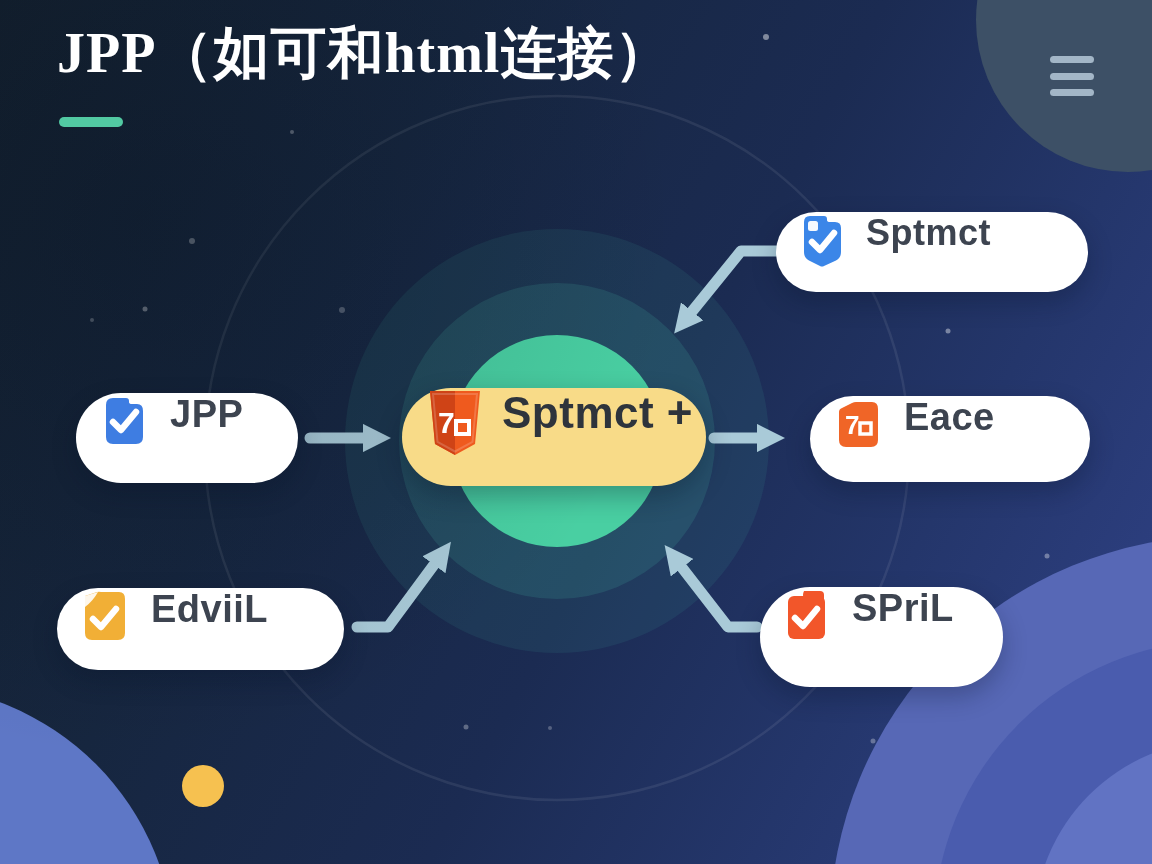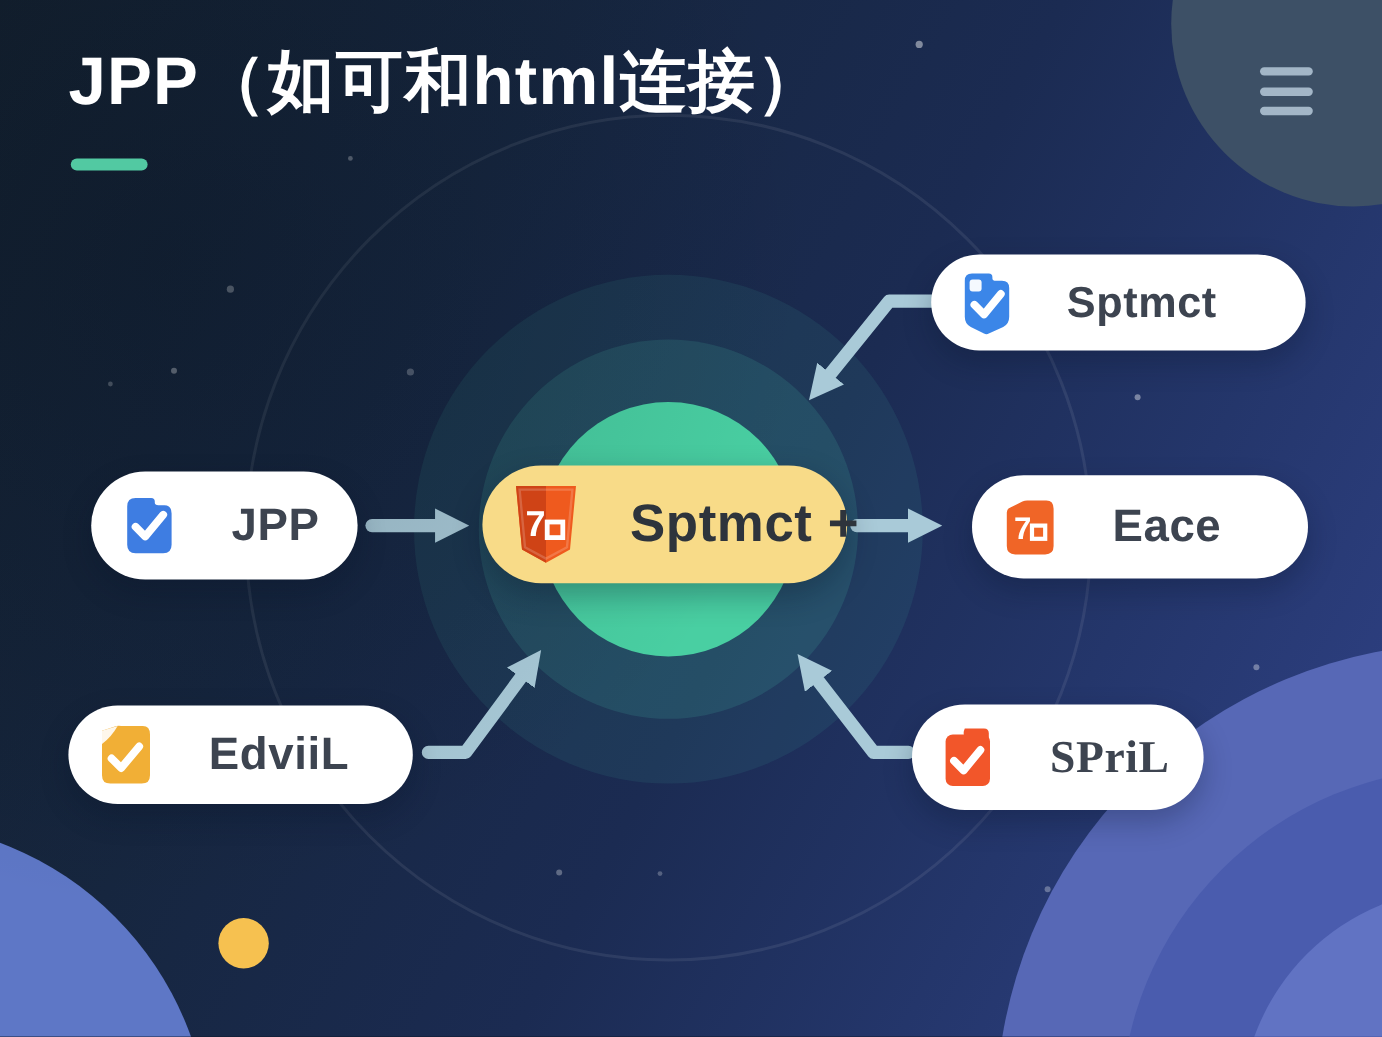--- a/index.html
+++ b/index.html
@@ -6,43 +6,43 @@
   .stage{
     position:relative;width:1152px;height:864px;overflow:hidden;
     font-family:"Liberation Sans","DejaVu Sans",sans-serif;
     background:linear-gradient(118deg,#13202f 0%,#16263f 30%,#1b2b52 55%,#24366b 75%,#31438a 100%);
   }
   .stage::before{
     content:"";position:absolute;inset:0;z-index:1;pointer-events:none;
     background:radial-gradient(circle at 12% 25%, rgba(2,10,20,0.22), transparent 45%);
   }
   svg.decor{position:absolute;left:0;top:0;z-index:0;}
-  .header{position:absolute;left:57px;top:36px;z-index:4;color:#fff;}
+  .header{position:absolute;left:57px;top:21px;z-index:4;color:#fff;font-family:Liberation Serif, serif;}
   .title{font-size:56px;font-weight:800;letter-spacing:1px;line-height:1.15;margin:0;}
   .subtitle{font-size:35px;font-weight:600;letter-spacing:2px;color:#f0f5fa;margin:26px 0 0 2px;}
   .underline{width:64px;height:10px;border-radius:5px;background:#52c9a2;margin:32px 0 0 2px;}
   .menu-btn{
     position:absolute;left:1044px;top:54px;width:56px;height:44px;z-index:5;
     display:flex;flex-direction:column;justify-content:space-between;
     background:transparent;border:none;cursor:pointer;padding:2px 6px;
   }
   .menu-btn span{display:block;height:7px;border-radius:3.5px;background:#a3b6c7;}
   .node{
     position:absolute;z-index:3;background:#fff;border-radius:60px;
-    display:flex;align-items:center;box-shadow:0 10px 24px rgba(8,18,38,.28);
-    color:#3d4450;font-weight:700;gap:23px;
+    display:flex;align-items:flex-start;box-shadow:0 10px 24px rgba(8,18,38,.28);
+    color:#3d4450;font-weight:700;
   }
   .node .icon{margin-left:22px;display:flex;align-items:center;}
   .node .label{margin:0 30px 0 20px;font-size:38px;letter-spacing:.5px;white-space:nowrap;}
   #node-jpp{left:76px;top:393px;width:222px;height:90px;}
   #node-sptmct{left:776px;top:212px;width:312px;height:80px;}
   #node-sptmct .label{font-size:36px;}
   #node-eace{left:810px;top:396px;width:280px;height:86px;}
   #node-edviil{left:57px;top:588px;width:287px;height:82px;}
-  #node-spril{left:760px;top:587px;width:243px;height:88px;font-family:Liberation Serif, serif;}
+  #node-spril{left:760px;top:587px;width:243px;height:100px;}
   #hub-pill{
     left:402px;top:388px;width:304px;height:98px;z-index:3;
     background:#f8db88;border-radius:52px;color:#2e343c;
     box-shadow:0 10px 26px rgba(8,18,38,.30);
   }
   #hub-pill .icon{margin-left:24px;}
   #hub-pill .label{font-size:44px;font-weight:800;margin:0 26px 0 18px;}
 </style>
 </head>
 <body>

